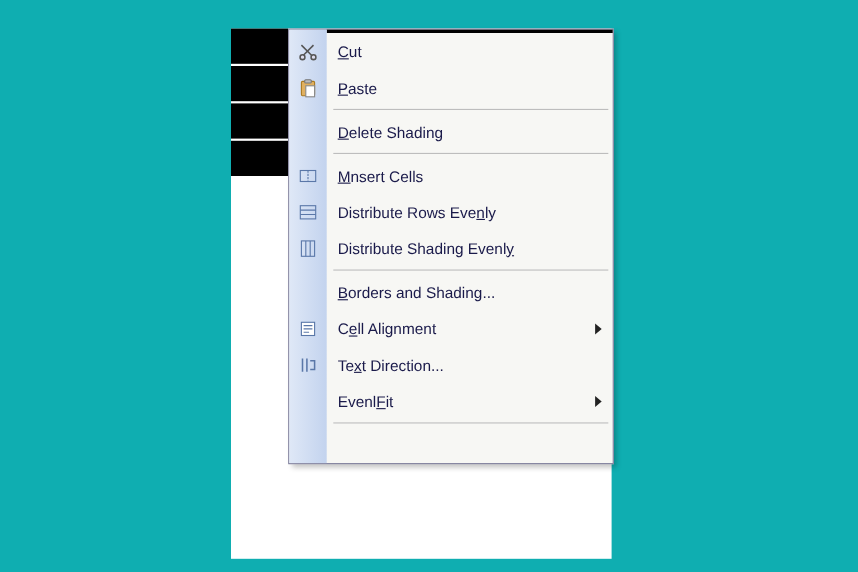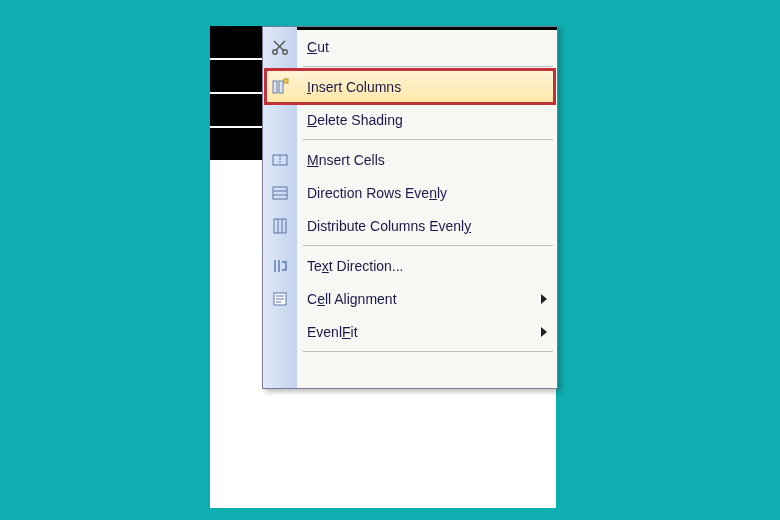--- a/index.html
+++ b/index.html
@@ -154,37 +154,33 @@
                 <line x1="14" y1="3" x2="3" y2="14"></line>
                 <circle cx="4" cy="14" r="2.2" fill="#dde"></circle>
                 <circle cx="14" cy="14" r="2.2" fill="#dde"></circle>
               </g>
             </svg>
         </span>
         <span class="label"><span></span><span class="u">C</span><span>ut</span></span>
       </div>
 
 
-
-      <div class="sep"></div>
-
-      <div class="highlighted-wrap">
-        <div class="mi highlighted">
-          <div class="highlight-bg"></div>
-          <div class="red-box"></div>
-          <span class="icon">
-            <svg width="18" height="18" viewBox="0 0 18 18">
-                <rect x="2" y="3" width="4" height="12" fill="#dce6f5" stroke="#6a7fa8"></rect>
-                <rect x="8" y="3" width="4" height="12" fill="#dce6f5" stroke="#6a7fa8"></rect>
-                <rect x="13" y="1" width="4" height="4" fill="#f6d060" stroke="#b58a20"></rect>
-              </svg>
-          </span>
-          <span class="label"><span></span><span class="u">I</span><span>nsert Columns</span></span>
-        </div>
-      </div>
+      <div class="mi">
+        <span class="icon">
+          <svg width="18" height="18" viewBox="0 0 18 18">
+              <rect x="3" y="3" width="12" height="13" rx="1" fill="#e0b060" stroke="#aa7a20"></rect>
+              <rect x="6" y="1.5" width="6" height="3" rx="1" fill="#bbb" stroke="#777"></rect>
+              <rect x="7" y="7" width="8" height="10" fill="#fff" stroke="#888"></rect>
+            </svg>
+        </span>
+        <span class="label"><span></span><span class="u">P</span><span>aste</span></span>
+      </div>
+
+      <div class="sep"></div>
+
 
       <div class="mi">
         <span class="icon"></span>
         <span class="label"><span></span><span class="u">D</span><span>elete Shading</span></span>
       </div>
 
       <div class="sep"></div>
 
       <div class="mi">
         <span class="icon">
@@ -197,62 +193,66 @@
       </div>
 
       <div class="mi">
         <span class="icon">
           <svg width="18" height="18" viewBox="0 0 18 18">
               <rect x="2" y="3" width="14" height="12" fill="none" stroke="#5a77a8"></rect>
               <line x1="2" y1="7" x2="16" y2="7" stroke="#5a77a8"></line>
               <line x1="2" y1="11" x2="16" y2="11" stroke="#5a77a8"></line>
             </svg>
         </span>
-        <span class="label"><span>Direction Rows Eve</span><span class="u">n</span><span>ly</span></span>
+        <span class="label"><span>Distribute Rows Eve</span><span class="u">n</span><span>ly</span></span>
       </div>
 
       <div class="mi">
         <span class="icon">
           <svg width="18" height="18" viewBox="0 0 18 18">
               <rect x="3" y="2" width="12" height="14" fill="none" stroke="#5a77a8"></rect>
               <line x1="7" y1="2" x2="7" y2="16" stroke="#5a77a8"></line>
               <line x1="11" y1="2" x2="11" y2="16" stroke="#5a77a8"></line>
             </svg>
         </span>
-        <span class="label"><span>Distribute Columns Evenl</span><span class="u">y</span><span></span></span>
-      </div>
-
-      <div class="sep"></div>
-
-
-      <div class="mi">
-        <span class="icon">
-          <svg width="18" height="18" viewBox="0 0 18 18">
-              <line x1="4" y1="3" x2="4" y2="15" stroke="#5a77a8" stroke-width="1.4"></line>
-              <line x1="8" y1="3" x2="8" y2="15" stroke="#5a77a8" stroke-width="1.4"></line>
-              <polyline points="11,5 15,5 15,13 11,13" fill="none" stroke="#5a77a8" stroke-width="1.4"></polyline>
-            </svg>
-        </span>
-        <span class="label"><span>Te</span><span class="u">x</span><span>t Direction...</span></span>
+        <span class="label"><span>Distribute Shading Evenl</span><span class="u">y</span><span></span></span>
+      </div>
+
+      <div class="sep"></div>
+
+      <div class="mi">
+        <span class="icon"></span>
+        <span class="label"><span></span><span class="u">B</span><span>orders and Shading...</span></span>
       </div>
 
       <div class="mi">
         <span class="icon">
           <svg width="18" height="18" viewBox="0 0 18 18">
               <rect x="3" y="3" width="12" height="12" fill="#fff" stroke="#5a77a8"></rect>
               <line x1="5" y1="6" x2="13" y2="6" stroke="#5a77a8"></line>
               <line x1="5" y1="9" x2="13" y2="9" stroke="#5a77a8"></line>
               <line x1="5" y1="12" x2="10" y2="12" stroke="#5a77a8"></line>
             </svg>
         </span>
         <span class="label"><span>C</span><span class="u">e</span><span>ll Alignment</span></span>
         <span class="submenu-arrow"></span>
       </div>
 
       <div class="mi">
+        <span class="icon">
+          <svg width="18" height="18" viewBox="0 0 18 18">
+              <line x1="4" y1="3" x2="4" y2="15" stroke="#5a77a8" stroke-width="1.4"></line>
+              <line x1="8" y1="3" x2="8" y2="15" stroke="#5a77a8" stroke-width="1.4"></line>
+              <polyline points="11,5 15,5 15,13 11,13" fill="none" stroke="#5a77a8" stroke-width="1.4"></polyline>
+            </svg>
+        </span>
+        <span class="label"><span>Te</span><span class="u">x</span><span>t Direction...</span></span>
+      </div>
+
+      <div class="mi">
         <span class="icon"></span>
         <span class="label"><span>Evenl</span><span class="u">F</span><span>it</span></span>
         <span class="submenu-arrow"></span>
       </div>
 
       <div class="sep"></div>
 
       <div class="mi">
         <span class="icon"></span>
       </div>

